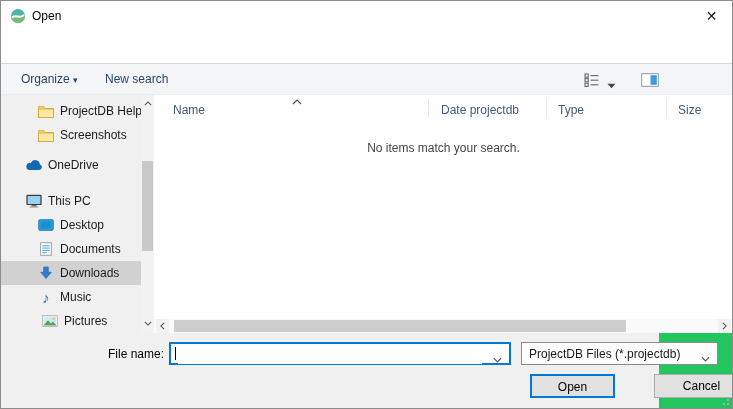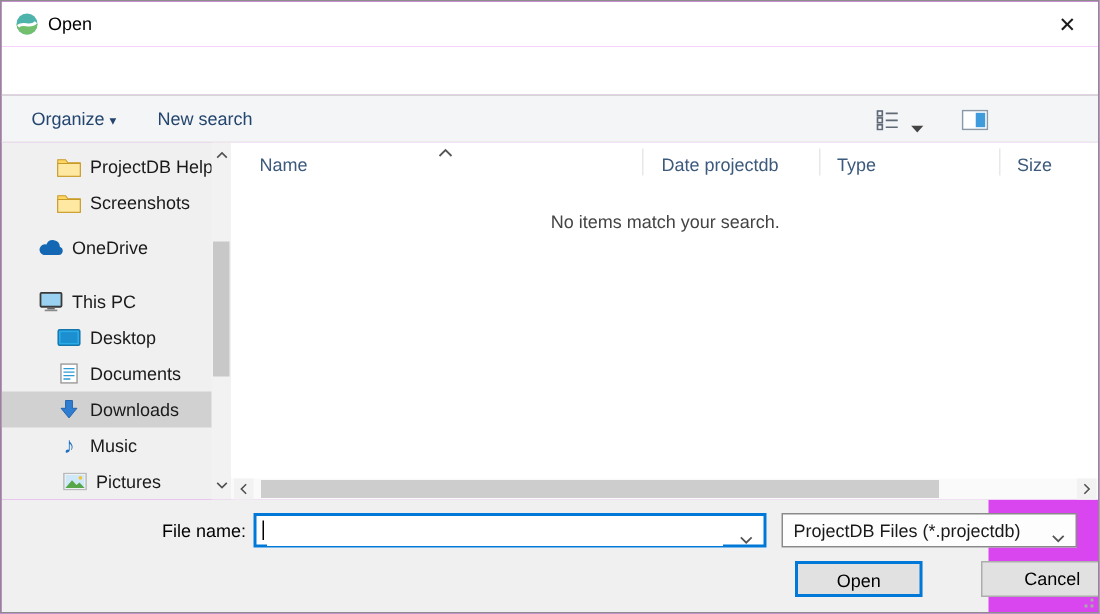--- a/index.html
+++ b/index.html
@@ -1,16 +1,16 @@
 <!DOCTYPE html>
 <html><head>
 <meta charset="utf-8">
 <style>
   html,body{margin:0;padding:0;background:#cfcfcf;font-family:"Liberation Sans",sans-serif;}
-  #window{position:relative;width:733px;height:409px;background:#d946ef;border:1px solid #8c8c8c;box-sizing:border-box;overflow:hidden;font-size:12px;color:#1a1a1a;}
+  #window{position:relative;width:733px;height:409px;background:#22c55e;border:1px solid #8c8c8c;box-sizing:border-box;overflow:hidden;font-size:12px;color:#1a1a1a;}
   .abs{position:absolute;}
   
   #titlebar{left:0;top:0;width:733px;height:30px;background:#fff;}
   #title-text{left:31px;top:8px;color:#000;}
   #close-btn{left:688px;top:0;width:45px;height:30px;text-align:center;line-height:30px;font-size:14px;color:#1a1a1a;cursor:default;}
   
   #navrow{left:0;top:30px;width:733px;height:32px;background:#fff;}
   .navglyph{font-size:15px;line-height:20px;text-align:center;width:22px;height:20px;top:37px;}
   #addressbar{left:108px;top:37px;width:374px;height:21px;background:#fff;border:1px solid #d6d6d6;box-sizing:border-box;display:flex;align-items:center;}
   #refresh-btn{left:481px;top:37px;width:30px;height:21px;background:#fff;border:1px solid #d6d6d6;box-sizing:border-box;text-align:center;line-height:19px;font-size:13px;color:#555;}

